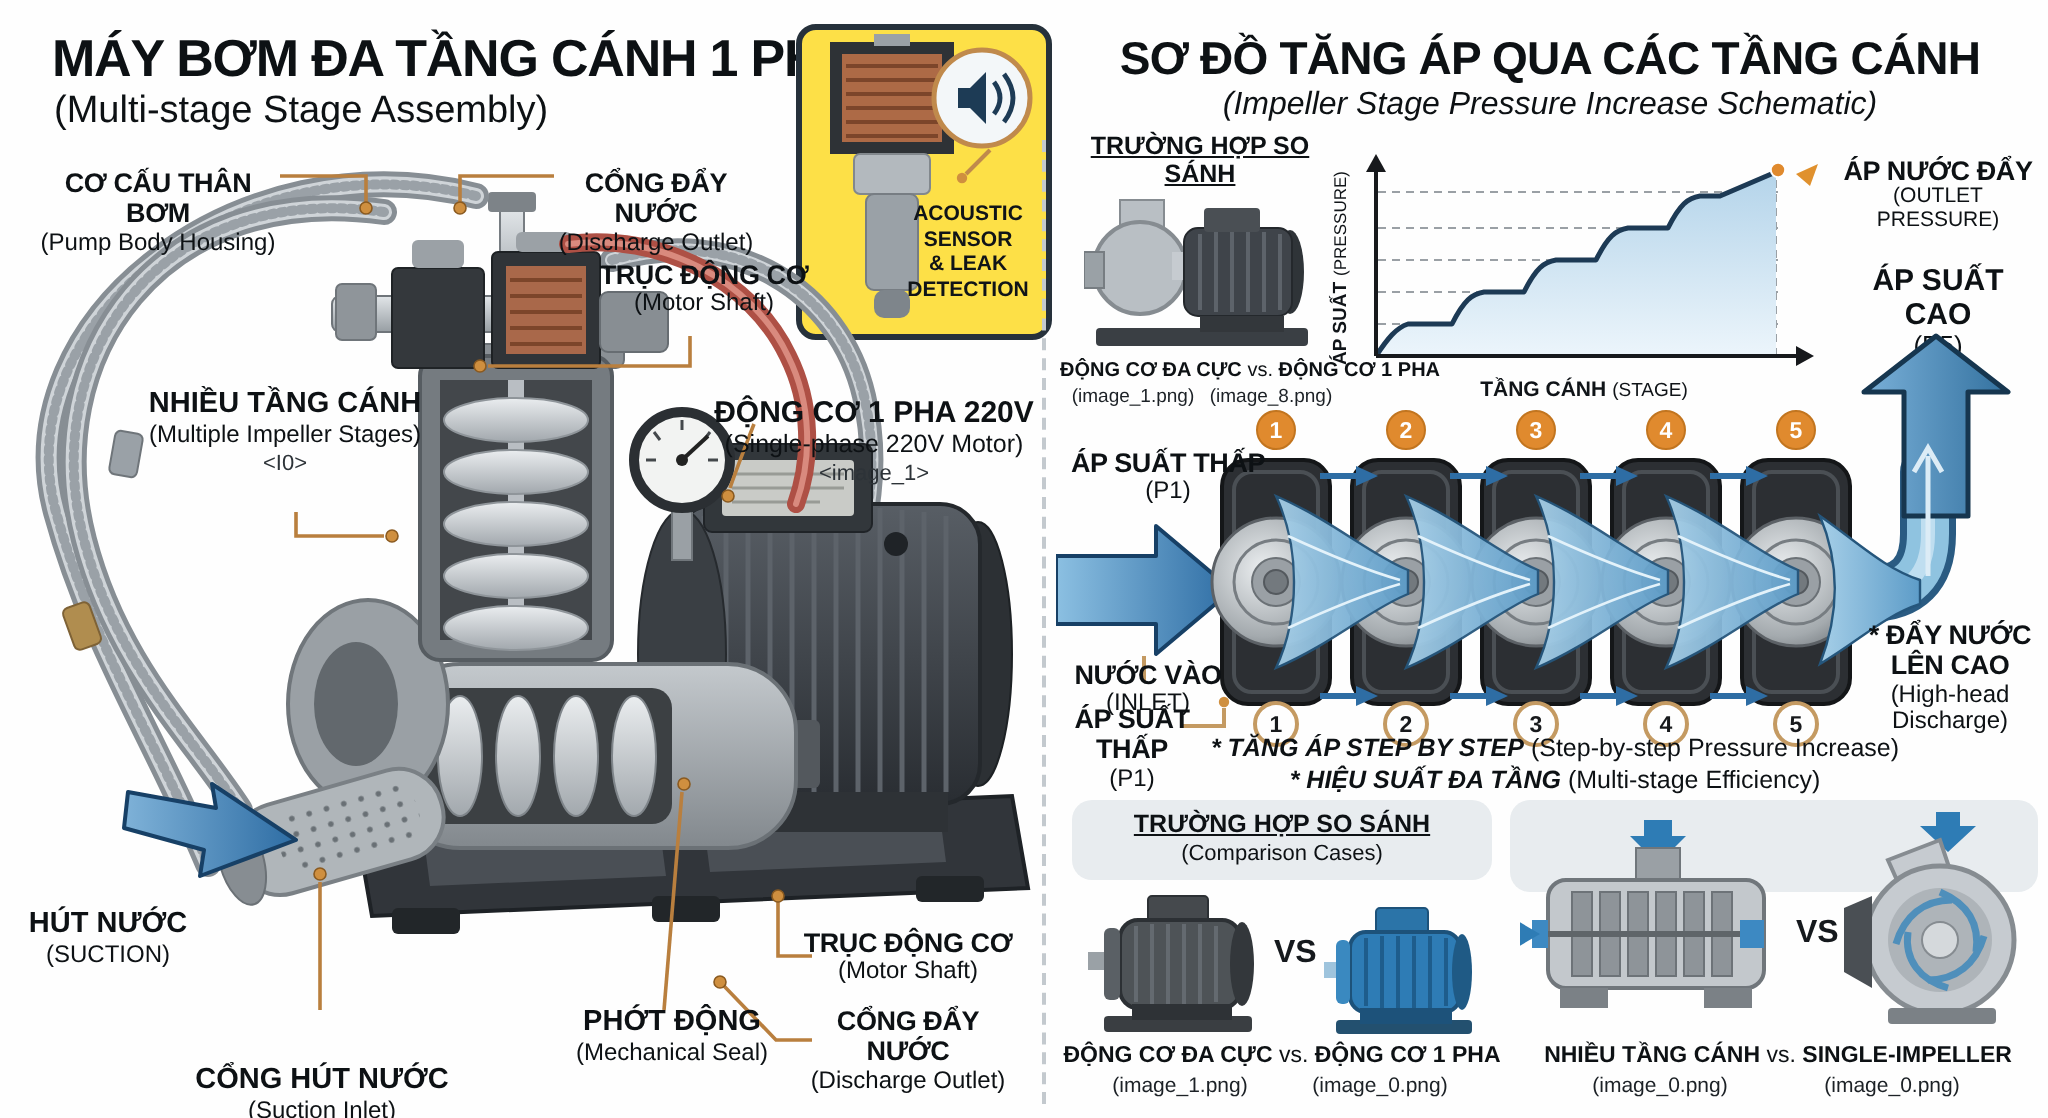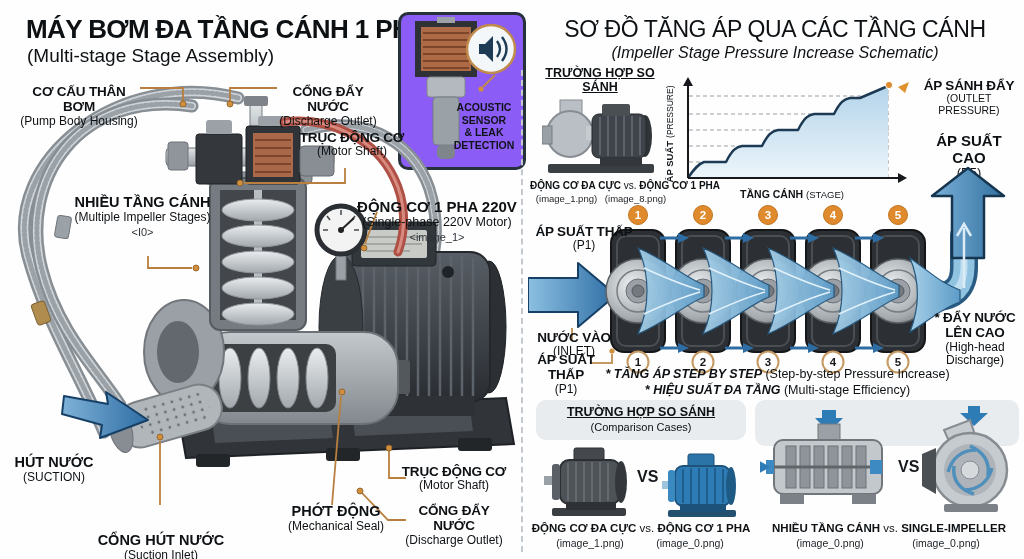--- a/index.html
+++ b/index.html
@@ -2,29 +2,29 @@
 <html><head>
 <meta charset="utf-8">
 <style>
   html,body{margin:0;padding:0;background:#ffffff;}
   .stage{position:relative;width:1024px;height:559px;background:#fefefe;overflow:hidden;
          font-family:"Liberation Sans",sans-serif;color:#0d1114;}
   .abs{position:absolute;}
   .ctr{text-align:center;}
   .t1{font-size:26px;font-weight:800;letter-spacing:-0.6px;line-height:1.05;white-space:nowrap;}
   .t1sub{font-size:19px;line-height:1.2;}
-  .t2{font-size:23px;font-weight:400;letter-spacing:-0.4px;white-space:nowrap;}
+  .t2{font-size:23px;font-weight:700;letter-spacing:-0.4px;white-space:nowrap;}
   .t2sub{font-size:16px;font-style:italic;}
   .callout{line-height:1.14;}
   .vi{font-weight:800;font-size:13.5px;letter-spacing:-0.2px;display:block;}
   .en{font-weight:400;font-size:12px;display:block;}
   .tag{font-weight:400;font-size:11px;color:#2d3338;display:block;margin-top:2px;}
   .vi-lg{font-weight:800;font-size:14.5px;display:block;}
   .divider{border-left:2px dashed #c3c9ce;width:0;}
-  .sensorbox{border:3px solid #26313b;border-radius:10px;background:#8b5cf6;}
+  .sensorbox{border:3px solid #26313b;border-radius:10px;background:#fde047;}
   .sensortext{font-weight:800;font-size:10.5px;line-height:1.2;color:#101418;}
   .minihead{font-weight:800;font-size:12.5px;text-decoration:underline;}
   .cap{font-size:11.5px;line-height:1.25;white-space:nowrap;}
   .cap b{font-weight:800;}
   .files{font-size:10.5px;color:#1c2126;display:flex;justify-content:space-around;}
   .pill{background:#e8ecef;border-radius:10px;}
   .note{font-size:12.5px;line-height:1.3;}
   .note b{font-weight:800;font-style:italic;}
   .vsbig{font-weight:800;font-size:16px;color:#15191d;}
 </style>
@@ -355,21 +355,21 @@
     <polygon points="26,3 21,12 31,12" fill="#17191c"></polygon>
     <circle cx="227" cy="11" r="3.6" fill="#e08a2e" stroke="#fff"></circle>
     <polygon points="247,8 236,13 243,19" fill="#e0912e"></polygon>
     <g transform="translate(11,60) rotate(-90)">
       <text text-anchor="middle" font-size="9.5" fill="#101418"><tspan font-weight="bold">ÁP SUẤT</tspan><tspan font-size="8.5" dx="3">(PRESSURE)</tspan></text>
     </g>
     <text x="130" y="124" text-anchor="middle" font-size="10.5" fill="#101418"><tspan font-weight="bold">TẦNG CÁNH</tspan><tspan font-size="9.5" dx="3">(STAGE)</tspan></text>
   </svg>
 
   <div class="abs callout ctr" style="left:916px;top:78px;width:106px;">
-    <span class="vi">ÁP SÁNH ĐẨY</span>
+    <span class="vi">ÁP NƯỚC ĐẨY</span>
       <span class="en" style="font-size:10.5px;">(OUTLET PRESSURE)</span>
   </div>
   <div class="abs callout ctr" style="left:918px;top:132px;width:102px;">
     <span class="vi-lg" style="font-size:15px;">ÁP SUẤT CAO</span>
       <span class="en" style="font-size:13px;">(P5)</span>
   </div>
 
   <svg class="abs" style="left:912px;top:166px;" width="112" height="152" viewBox="0 0 112 152">
     <defs>
       <linearGradient id="gUp" x1="0" y1="0" x2="1" y2="0">

